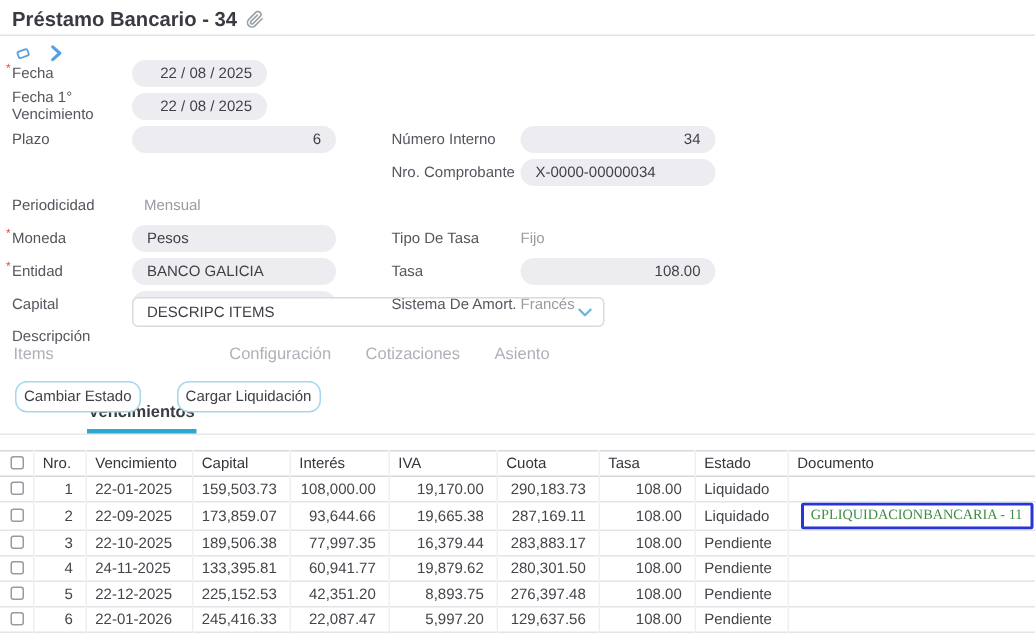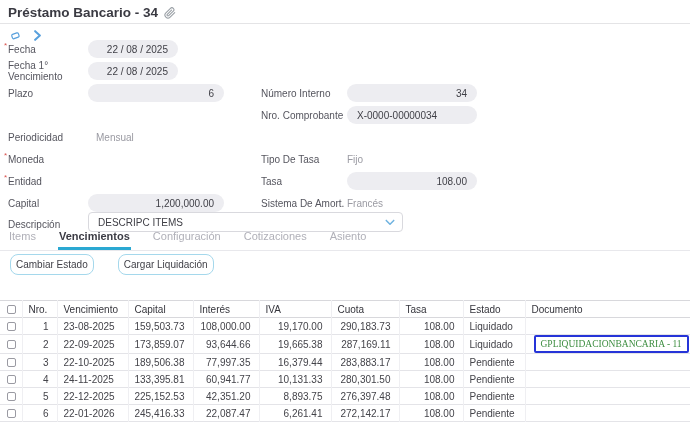--- a/index.html
+++ b/index.html
@@ -30,21 +30,21 @@
   .plain{font-size:10px;color:#9a9aa2;}
   .select{position:absolute;left:88px;width:315px;height:20px;background:#fff;border:1px solid #d9d9de;
           border-radius:4px;display:flex;align-items:center;box-sizing:border-box;cursor:pointer;}
   .select .sel-text{font-size:10px;color:#3f3f46;padding-left:9px;flex:1;}
   .select .caret{padding-right:7px;display:flex;align-items:center;}
 
   
   .tabs{position:absolute;left:0;top:229px;width:690px;border-bottom:1px solid #e8e8ec;
         display:flex;gap:21px;padding-left:8px;box-sizing:border-box;}
   .tab{font-size:11px;color:#b0b0b8;padding:1px 1px 5px 1px;cursor:pointer;border-bottom:3px solid transparent;}
-  .tab.active{color:#3b3b44;font-weight:700;border-bottom:3px solid #2aa8d2;}
+  .tab.active{color:#3b3b44;font-weight:700;border-bottom:3px solid #2aa8d2;margin-top:39px;}
 
   
   .actions{position:absolute;left:10px;top:254px;display:flex;gap:24px;}
   .btn{background:#fff;border:1px solid #a5d8ec;border-radius:8px;font-size:10px;color:#3f3f46;
        font-family:"Liberation Sans",sans-serif;padding:4px 5px;cursor:pointer;}
 
   
   table{position:absolute;left:0;top:300px;width:690px;border-collapse:collapse;table-layout:fixed;}
   th,td{font-size:10px;font-weight:400;height:16px;padding:0 0 0 6px;text-align:left;overflow:hidden;
         white-space:nowrap;border-left:1px solid #efeff2;}
@@ -99,32 +99,34 @@
   <div class="frow lcol" style="top:84px">
     <span class="flabel">Plazo</span>
     <input class="pill w-num" value="6" style="">
   </div>
   <div class="frow lcol" style="top:128px">
     <span class="flabel">Periodicidad</span>
     <span class="plain" style="padding-left:8px">Mensual</span>
   </div>
   <div class="frow lcol" style="top:150px">
     <span class="flabel"><span class="req">*</span><span>Moneda</span></span>
+    <input class="pill w-std" value="Pesos" style="">
   </div>
   <div class="frow lcol" style="top:172px">
     <span class="flabel"><span class="req">*</span><span>Entidad</span></span>
+    <input class="pill w-std" value="BANCO GALICIA" style="">
   </div>
   <div class="frow lcol" style="top:194px">
     <span class="flabel">Capital</span>
     <input class="pill w-num" value="1,200,000.00" style="">
   </div>
   <div class="frow lcol" style="top:214px;height:20px">
     <span class="flabel">Descripción</span>
   </div>
-  <div class="select" style="top:212px">
+  <div class="select" style="top:198px">
     <span class="sel-text">DESCRIPC ITEMS</span>
     <span class="caret">
       <svg width="10" height="7" viewBox="0 0 12 8">
           <path d="M1.5 1.5 L6 6 L10.5 1.5" fill="none" stroke="#6fb3e0" stroke-width="1.8" stroke-linecap="round" stroke-linejoin="round"></path>
         </svg>
     </span>
   </div>
 
   <div class="frow rcol" style="top:84px">
     <span class="flabel">Número Interno</span>
@@ -184,21 +186,21 @@
         <th>Cuota</th>
         <th>Tasa</th>
         <th>Estado</th>
         <th>Documento</th>
       </tr>
     </thead>
     <tbody>
         <tr>
           <td class="cb-cell"><input type="checkbox" style=""></td>
           <td class="num">1</td>
-          <td>23-08-2025</td>
+          <td>22-01-2025</td>
           <td class="num">159,503.73</td>
           <td class="num">108,000.00</td>
           <td class="num">19,170.00</td>
           <td class="num">290,183.73</td>
           <td class="num">108.00</td>
           <td>Liquidado</td>
           <td></td>
         </tr>
         <tr>
           <td class="cb-cell"><input type="checkbox" style=""></td>
@@ -223,21 +225,21 @@
           <td class="num">108.00</td>
           <td>Pendiente</td>
           <td></td>
         </tr>
         <tr>
           <td class="cb-cell"><input type="checkbox" style=""></td>
           <td class="num">4</td>
           <td>24-11-2025</td>
           <td class="num">133,395.81</td>
           <td class="num">60,941.77</td>
-          <td class="num">10,131.33</td>
+          <td class="num">19,879.62</td>
           <td class="num">280,301.50</td>
           <td class="num">108.00</td>
           <td>Pendiente</td>
           <td></td>
         </tr>
         <tr>
           <td class="cb-cell"><input type="checkbox" style=""></td>
           <td class="num">5</td>
           <td>22-12-2025</td>
           <td class="num">225,152.53</td>
@@ -247,22 +249,22 @@
           <td class="num">108.00</td>
           <td>Pendiente</td>
           <td></td>
         </tr>
         <tr>
           <td class="cb-cell"><input type="checkbox" style=""></td>
           <td class="num">6</td>
           <td>22-01-2026</td>
           <td class="num">245,416.33</td>
           <td class="num">22,087.47</td>
-          <td class="num">6,261.41</td>
-          <td class="num">272,142.17</td>
+          <td class="num">5,997.20</td>
+          <td class="num">129,637.56</td>
           <td class="num">108.00</td>
           <td>Pendiente</td>
           <td></td>
         </tr>
       </tbody>
   </table>
 
 </div>
 
 </body></html>

